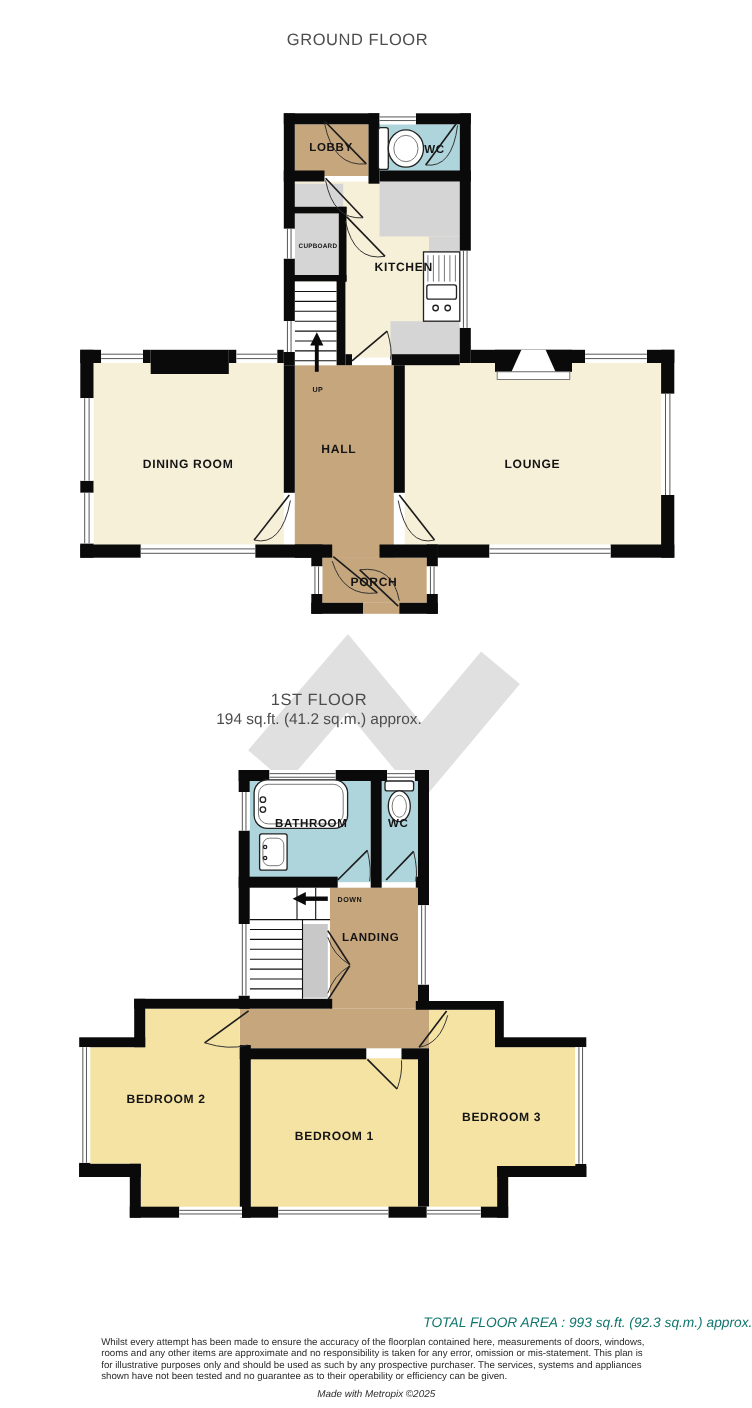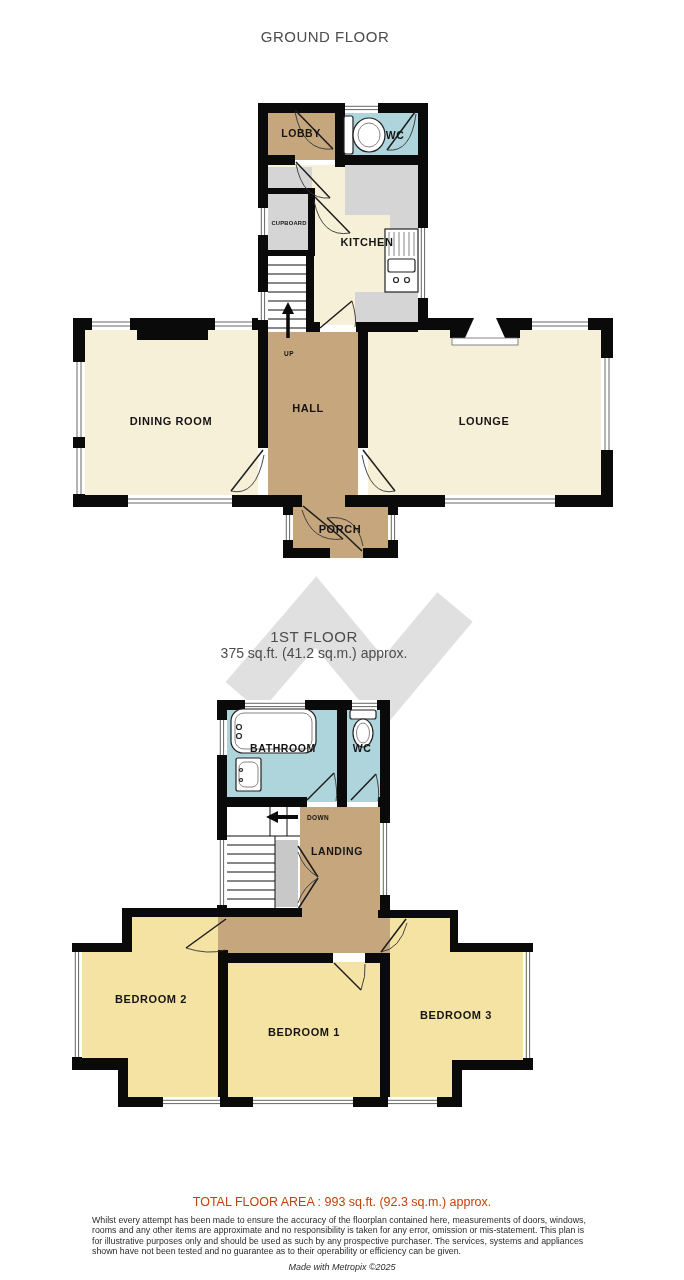--- a/index.html
+++ b/index.html
@@ -2,23 +2,23 @@
 <html><head>
 <meta charset="utf-8">
 <style>
   html,body{margin:0;padding:0;background:#ffffff;}
   #canvas{position:relative;width:684px;height:1280px;background:#ffffff;overflow:hidden;
           font-family:"Liberation Sans",sans-serif;}
   .floor-title{position:absolute;text-align:center;color:#4d4d4d;line-height:17px;}
   .floor-title .t1{font-size:15px;letter-spacing:0.5px;}
   .floor-title .t2{font-size:14px;}
   #gf-title{top:28px;left:0;width:650px;}
-  #ff-title{top:628px;left:0;width:580px;margin-left:24px;}
-  #footer-total{position:absolute;top:1195px;left:0;width:684px;text-align:center;
-                font-size:12.5px;color:#c2410c;}
+  #ff-title{top:628px;left:0;width:580px;}
+  #footer-total{position:absolute;top:1195px;left:0;width:684px;text-align:right;
+                font-size:12.5px;color:#0f766e;font-style:italic;}
   #footer-disclaimer{position:absolute;top:1215px;left:92px;width:500px;text-align:left;
                      font-size:8.8px;line-height:10.4px;color:#2b2b2b;}
   #footer-credit{position:absolute;top:1262px;left:0;width:684px;text-align:center;
                  font-size:9px;color:#2b2b2b;font-style:italic;}
   svg{position:absolute;top:0;left:0;}
   .wall{fill:#0a0a0a;}
   .cream{fill:#f7f0d8;}
   .tan{fill:#c6a67d;}
   .blue{fill:#afd5dc;}
   .yellow{fill:#f5e3a4;}
@@ -449,20 +449,20 @@
       <text class="room-label lbl10" x="337" y="855">LANDING</text>
       <text class="room-label lbl-small" x="318" y="820" text-anchor="start">DOWN</text>
       <text class="room-label lbl11" x="151" y="1003">BEDROOM 2</text>
       <text class="room-label lbl11" x="304" y="1036">BEDROOM 1</text>
       <text class="room-label lbl11" x="456" y="1019">BEDROOM 3</text>
     </g>
   </svg>
 
   <div id="ff-title" class="floor-title">
     <div class="t1">1ST FLOOR</div>
-    <div class="t2">375 sq.ft. (41.2 sq.m.) approx.</div>
+    <div class="t2">194 sq.ft. (41.2 sq.m.) approx.</div>
   </div>
 
   <div id="footer-total">TOTAL FLOOR AREA : 993 sq.ft. (92.3 sq.m.) approx.</div>
   <div id="footer-disclaimer">Whilst every attempt has been made to ensure the accuracy of the floorplan contained here, measurements of doors, windows, rooms and any other items are approximate and no responsibility is taken for any error, omission or mis-statement. This plan is for illustrative purposes only and should be used as such by any prospective purchaser. The services, systems and appliances shown have not been tested and no guarantee as to their operability or efficiency can be given.</div>
   <div id="footer-credit">Made with Metropix ©2025</div>
 
 </div>
 
 </body></html>

